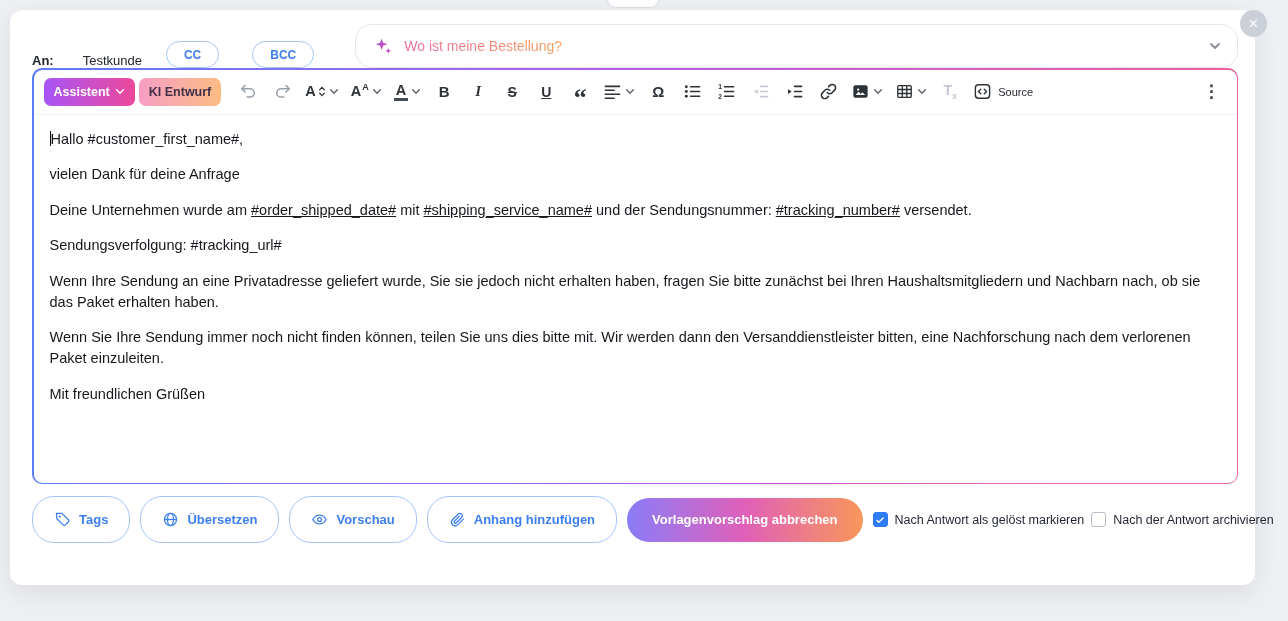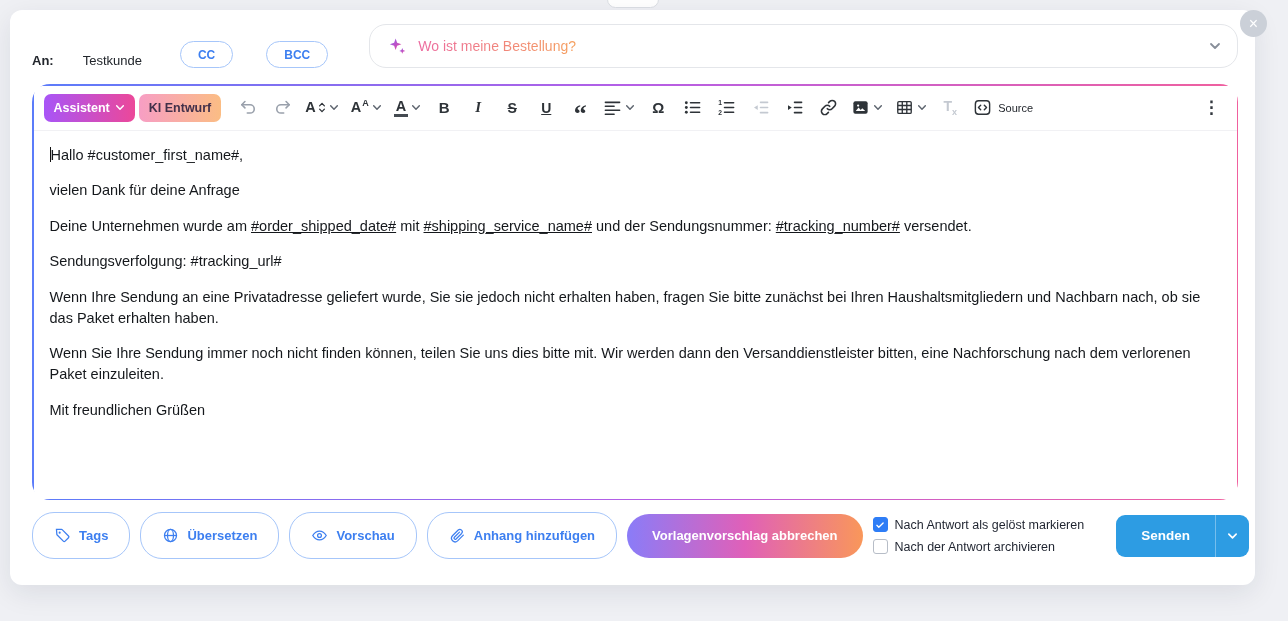--- a/index.html
+++ b/index.html
@@ -27,21 +27,21 @@
   .close-btn {
     position:absolute; top:0px; right:-12px; width:27px; height:27px;
     border-radius:50%; border:none; background:#cbd0d8; color:#fff;
     font-size:16px; line-height:1; display:flex; align-items:center; justify-content:center;
     cursor:pointer; font-family:inherit;
   }
 
   
   .recipient-row { display:flex; align-items:flex-end; height:28px;gap:24px; }
   .to-label { font-size:13px; font-weight:700; color:#22262c; margin-right:5px; }
-  .to-value { font-size:13px; color:#22262c; margin-right:14px; }
+  .to-value { font-size:13px; color:#22262c; }
   .pill-sm {
     height:27px; padding:0 17px; border-radius:14px; background:#fff;
     border:1px solid #a6c6fa; color:#3d7ff0; font-size:12px; font-weight:700;
     cursor:pointer; font-family:inherit; display:inline-flex; align-items:center;
   }
   .pill-sm + .pill-sm { margin-left:9px; }
 
   .subject {
     flex:1; margin-left:17px; height:44px; border:1px solid #e4e6ea; border-radius:17px;
     display:flex; align-items:center; padding:0 16px; gap:11px; cursor:pointer; background:#fff;
@@ -49,21 +49,21 @@
   .subject .spark { width:21px; height:21px; }
   .subject .placeholder {
     font-size:14px; font-weight:500;
     background:linear-gradient(90deg,#ec6aa0,#f59e5b);
     -webkit-background-clip:text; background-clip:text; color:transparent;
   }
   .subject .chev-end { margin-left:auto; width:12px; height:8px; color:#878e99; }
 
   
   .editor-frame {
-    margin-top:16px; height:416px; border-radius:18px;
+    height:416px; border-radius:10px;
     background:linear-gradient(90deg,#5b7cfa,#b55ee6,#f0609e); padding:1.5px;
   }
   .editor-inner {
     background:#fff; border-radius:8.5px; height:100%;
     display:flex; flex-direction:column; overflow:hidden;
   }
   .toolbar {
     display:flex; align-items:center; padding:7px 10px; gap:4px;
     border-bottom:1px solid #f1f1f4; flex:0 0 auto;
   }
@@ -115,21 +115,21 @@
     height:47px; border-radius:22px; border:1px solid #a6c6fa; background:#fff; color:#3d7ff0;
     display:inline-flex; align-items:center; gap:8px; padding:0 21px;
     font-size:13px; font-weight:600; cursor:pointer; font-family:inherit; white-space:nowrap;
   }
   .outline-btn svg { width:17px; height:17px; }
   .cancel-btn {
     height:44px; border:none; border-radius:22px; padding:0 25px; color:#fff;
     font-size:13px; font-weight:600; cursor:pointer; font-family:inherit; white-space:nowrap;
     background:linear-gradient(90deg,#8a7cf8,#e060b8,#f9975a);
   }
-  .checks { margin-left:auto; display:flex; flex-direction:column; gap:7px; padding-right:2px; }
+  .checks { margin-left:auto; display:flex; flex-direction:row; gap:7px; padding-right:2px; }
   .check-row { display:flex; align-items:center; gap:7px; font-size:12.5px; color:#1f2430; cursor:pointer; white-space:nowrap; }
   .cb-box {
     width:15px; height:15px; border-radius:3px; border:1.5px solid #b7bdc7; background:#fff;
     display:inline-flex; align-items:center; justify-content:center; flex:0 0 auto;
   }
   .cb-box svg { width:10px; height:10px; color:#fff; display:none; }
   .cb-box.checked { background:#2e7df6; border-color:#2e7df6; }
   .cb-box.checked svg { display:block; }
 
   .send {

